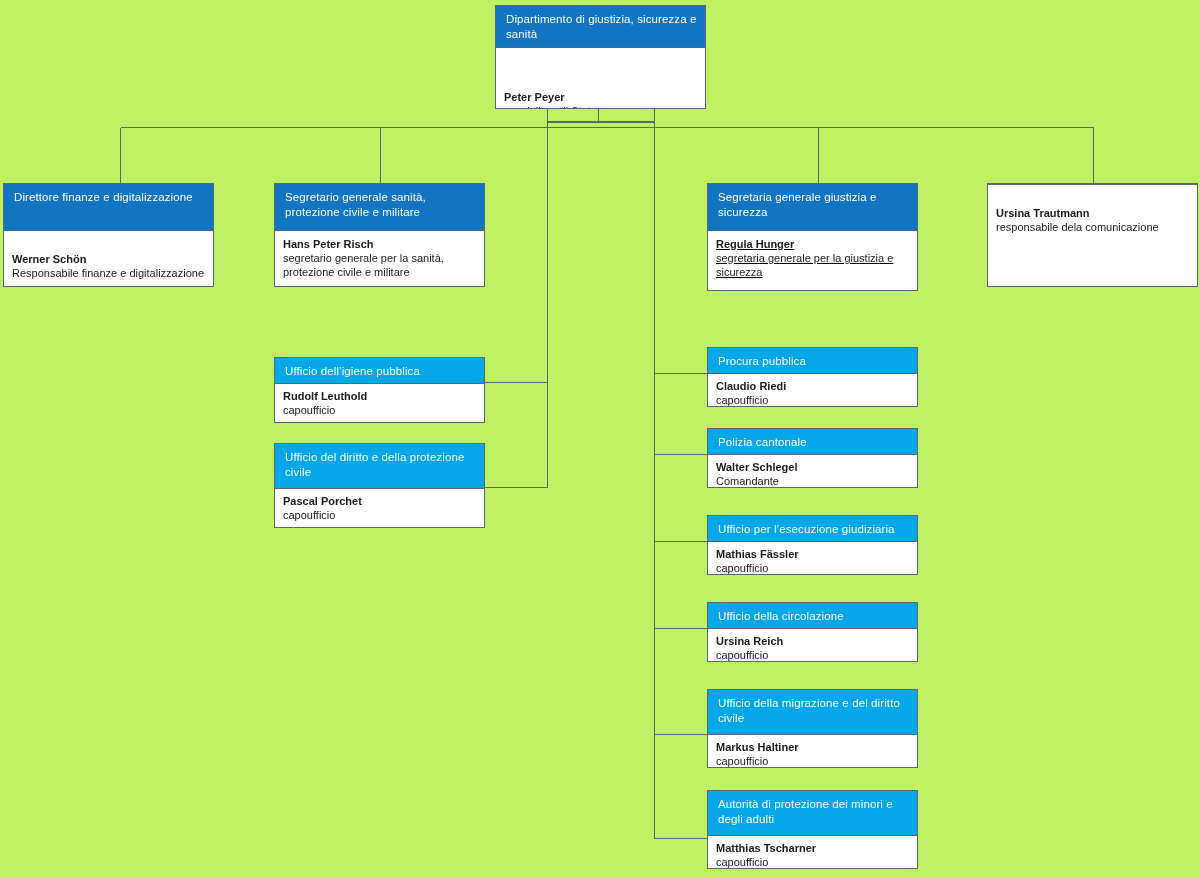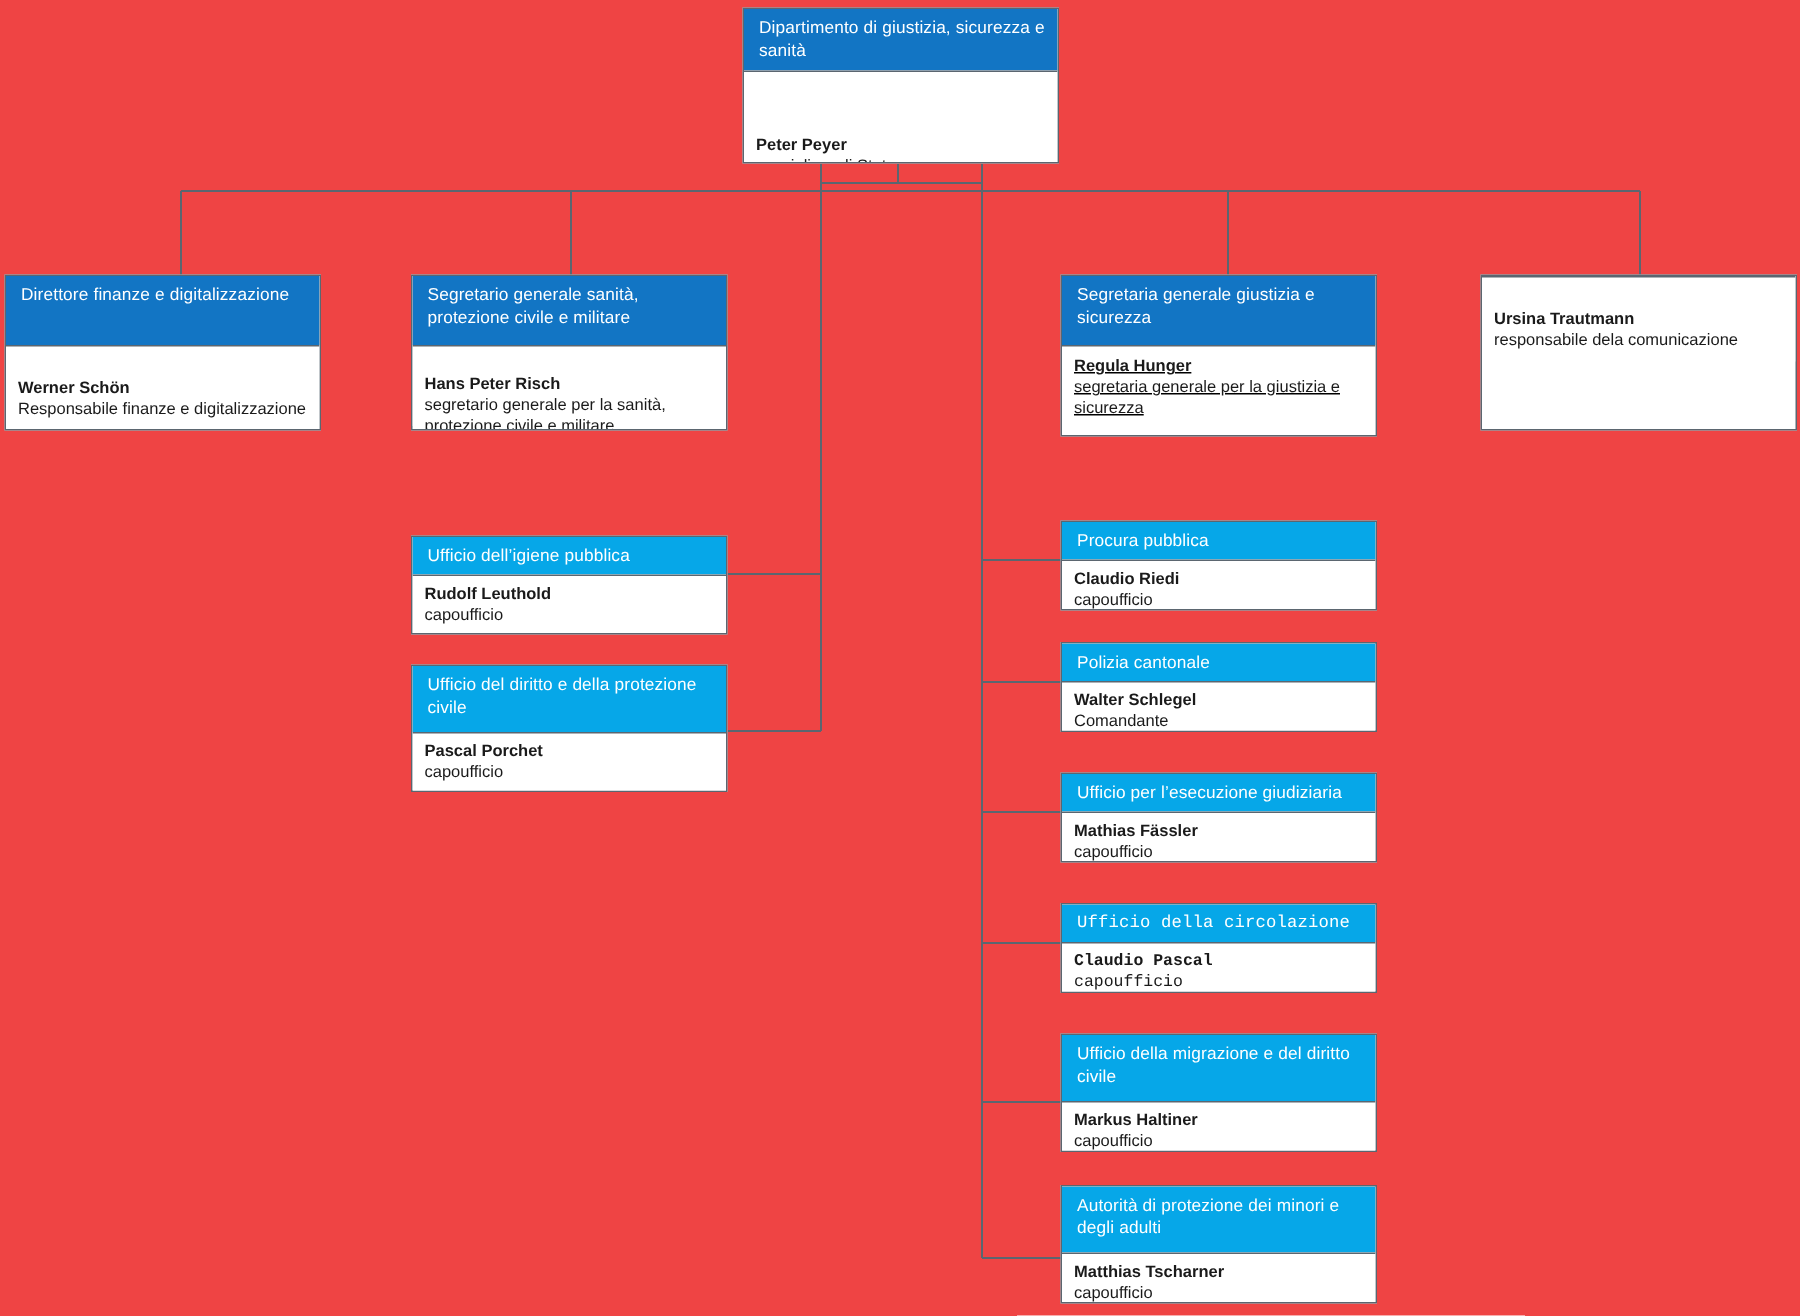--- a/index.html
+++ b/index.html
@@ -8,21 +8,21 @@
     background: #ffffff;
   }
   body {
     font-family: "Liberation Sans", sans-serif;
     -webkit-font-smoothing: antialiased;
   }
   #chart {
     position: relative;
     width: 1200px;
     height: 877px;
-    background: #ef4444;
+    background: #bef264;
     overflow: hidden;
   }
   #connectors {
     position: absolute;
     left: 0;
     top: 0;
     width: 1200px;
     height: 877px;
     pointer-events: none;
   }
@@ -65,21 +65,21 @@
   
   #n-root { left: 495px; top: 5px; width: 211px; height: 104px; }
   #n-root .hdr { height: 41px; }
   #n-root .body { height: 62px; padding-top: 42px; }
   
   #n-fin { left: 3px; top: 183px; width: 211px; height: 104px; }
   #n-fin .hdr { height: 46px; }
   #n-fin .body { height: 59px; padding-top: 21px; }
   #n-san { left: 274px; top: 183px; width: 211px; height: 104px; }
   #n-san .hdr { height: 46px; }
-  #n-san .body { height: 54px; padding-top: 18px; }
+  #n-san .body { height: 54px; padding-top: 6px; }
   #n-giu { left: 707px; top: 183px; width: 211px; height: 108px; }
   #n-giu .hdr { height: 46px; }
   #n-giu .body { height: 61px; padding-top: 6px; text-decoration: underline; }
   #n-com { left: 987px; top: 183px; width: 211px; height: 104px; }
   #n-com .hdr { height: 46px; }
   #n-com .body { height: 57px; padding-top: 21px; }
   
   #n-ig  { left: 274px; top: 357px; width: 211px; height: 66px; }
   #n-ig .hdr { height: 25px; }
   #n-ig .body { height: 40px; }
@@ -89,21 +89,21 @@
   
   #n-pro { left: 707px; top: 347px; width: 211px; height: 60px; }
   #n-pro .hdr { height: 25px; }
   #n-pro .body { height: 34px; }
   #n-pol { left: 707px; top: 428px; width: 211px; height: 60px; }
   #n-pol .hdr { height: 25px; }
   #n-pol .body { height: 34px; }
   #n-ese { left: 707px; top: 515px; width: 211px; height: 60px; }
   #n-ese .hdr { height: 25px; }
   #n-ese .body { height: 34px; }
-  #n-cir { left: 707px; top: 602px; width: 211px; height: 60px; font-family: Liberation Mono, monospace; }
+  #n-cir { left: 707px; top: 602px; width: 211px; height: 60px; }
   #n-cir .hdr { height: 25px; }
   #n-cir .body { height: 34px; }
   #n-mig { left: 707px; top: 689px; width: 211px; height: 79px; }
   #n-mig .hdr { height: 44px; }
   #n-mig .body { height: 34px; }
   #n-aut { left: 707px; top: 790px; width: 211px; height: 79px; }
   #n-aut .hdr { height: 44px; }
   #n-aut .body { height: 34px; }
 </style>
 </head>
@@ -217,21 +217,21 @@
     <div class="hdr">Ufficio per l’esecuzione giudiziaria</div>
     <div class="body">
       <div class="nm">Mathias Fässler</div>
       <div class="rl">capoufficio</div>
     </div>
   </div>
 
   <div class="node light" id="n-cir">
     <div class="hdr">Ufficio della circolazione</div>
     <div class="body">
-      <div class="nm">Claudio Pascal</div>
+      <div class="nm">Ursina Reich</div>
       <div class="rl">capoufficio</div>
     </div>
   </div>
 
   <div class="node light" id="n-mig">
     <div class="hdr">Ufficio della migrazione e del diritto civile</div>
     <div class="body">
       <div class="nm">Markus Haltiner</div>
       <div class="rl">capoufficio</div>
     </div>

